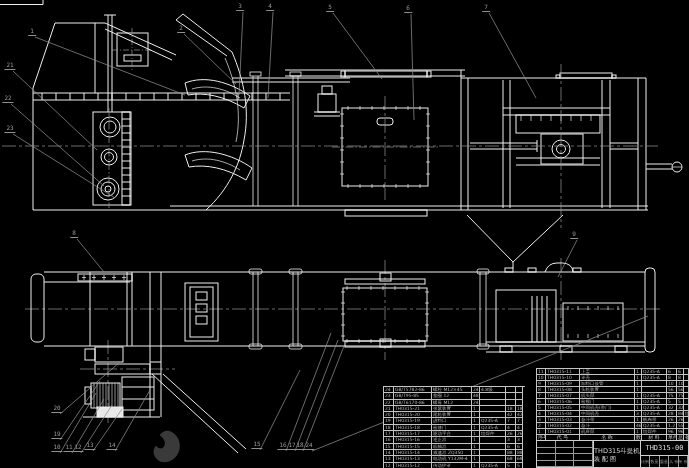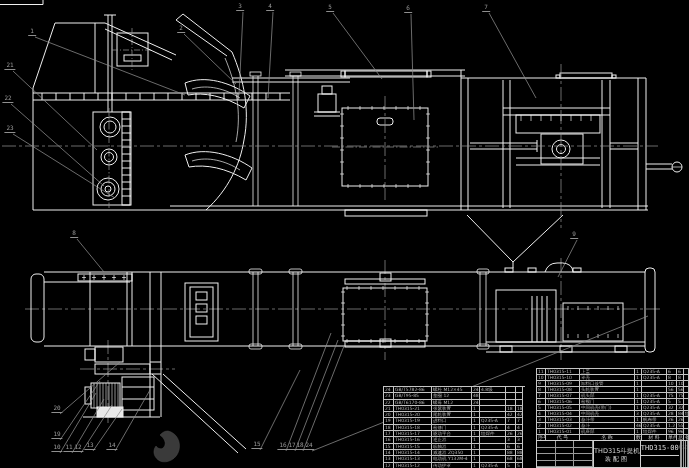--- a/index.html
+++ b/index.html
@@ -29,25 +29,25 @@
   .bom-head .bom-cell{color:#c9c9c9;text-align:center;font-size:5px;}
   
   #title-block{
     position:absolute;left:536px;top:440px;width:153px;height:28px;
     border:1px solid #cfcfcf;box-sizing:border-box;display:flex;background:#000;
   }
   #tb-grid{width:57px;display:grid;grid-template-columns:repeat(3,1fr);grid-template-rows:repeat(4,1fr);}
   #tb-grid .tb-cell{border-right:1px solid #9a9a9a;border-bottom:1px solid #9a9a9a;box-sizing:border-box;}
   #tb-title{
     width:48px;border-left:1px solid #cfcfcf;border-right:1px solid #cfcfcf;box-sizing:border-box;
-    display:flex;flex-direction:column;align-items:center;justify-content:center;color:#d6d6d6;
+    display:flex;flex-direction:column;align-items:flex-start;justify-content:center;color:#d6d6d6;
   }
   #tb-title .t1{font-size:6.5px;line-height:8px;white-space:nowrap;}
   #tb-title .t2{font-size:6px;line-height:7px;letter-spacing:2px;}
-  #tb-right{width:48px;display:flex;flex-direction:row;box-sizing:border-box;}
+  #tb-right{width:48px;display:flex;flex-direction:column;box-sizing:border-box;}
   #tb-number{
     height:15px;display:flex;align-items:center;justify-content:center;
     color:#dcdcdc;font-size:7px;font-family:"DejaVu Sans Mono",monospace;white-space:nowrap;
     border-bottom:1px solid #cfcfcf;box-sizing:border-box;
   }
   #tb-fields{flex:1;display:grid;grid-template-columns:repeat(5,1fr);}
   #tb-fields .tb-field{
     border-right:1px solid #9a9a9a;color:#9a9a9a;font-size:4px;line-height:5px;
     overflow:hidden;text-align:center;box-sizing:border-box;padding-top:3px;white-space:nowrap;
   }

